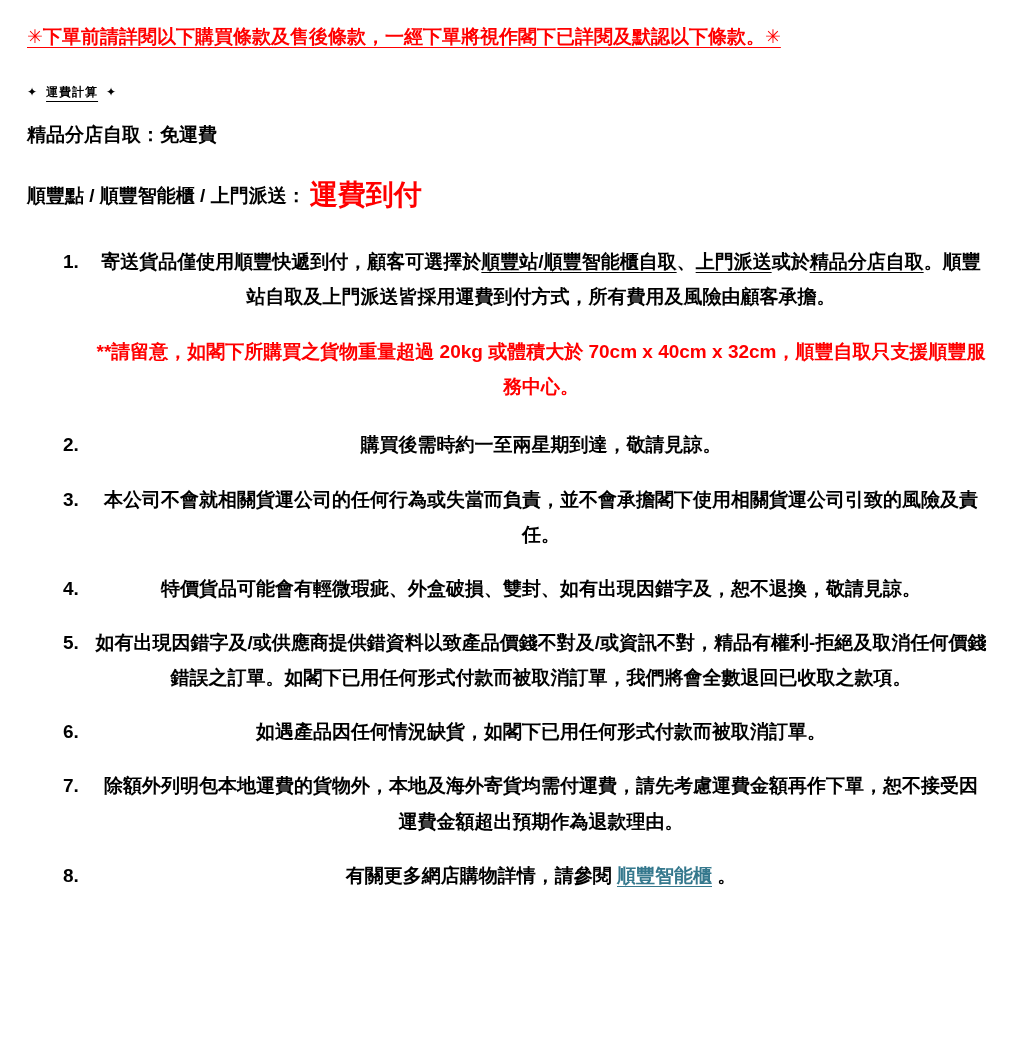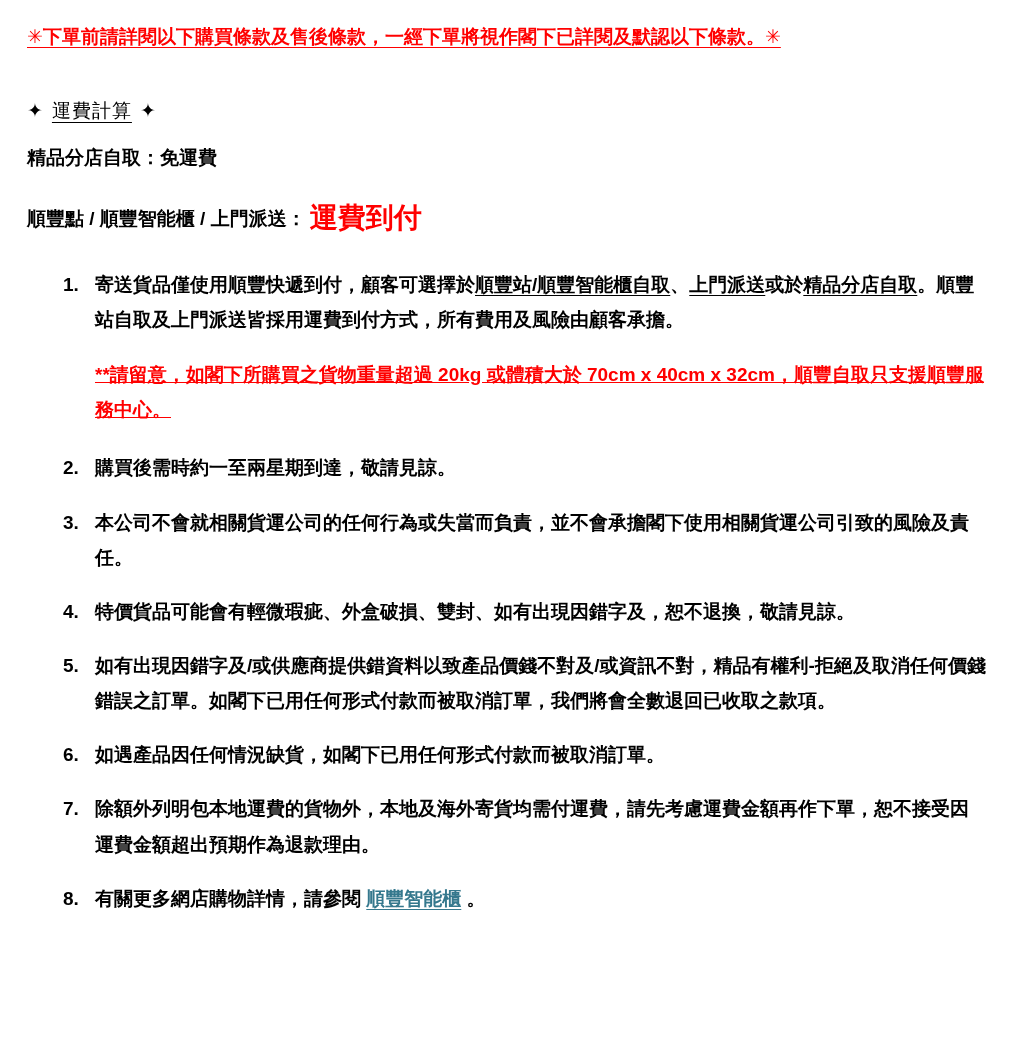--- a/index.html
+++ b/index.html
@@ -26,23 +26,23 @@
   .notice{
     margin:8px 0 0;
     color:var(--red);
     font-size:19px;
     line-height:1.6;
     text-decoration:underline;
     text-underline-offset:4px;
   }
   
   .section-heading{
-    margin:46px 0 0;
-    font-size:19px;
-    font-weight:400;
+    margin:32px 0 0;
+    font-size:12px;
+    font-weight:700;
     letter-spacing:1px;
   }
   .section-heading .star{margin:0 8px;}
   .section-heading .star:first-child{margin-left:0;}
   .heading-text{
     text-decoration:underline;
     text-underline-offset:5px;
   }
   
   .ship-line{
@@ -67,29 +67,29 @@
     line-height:1.85;
     margin-bottom:19px;
   }
   .num{
     flex:0 0 32px;
     width:32px;
   }
   .item-body{
     flex:1;
     max-width:892px;
+    text-align:center;
   }
   .u{
     text-decoration:underline;
     text-underline-offset:4px;
   }
   .note{
     margin:20px 0 4px;
     color:var(--red);
-    text-decoration:underline;
   }
   .link{
     color:var(--link);
     text-decoration:underline;
     text-underline-offset:4px;
     cursor:pointer;
   }
 </style>
 </head>
 <body>

